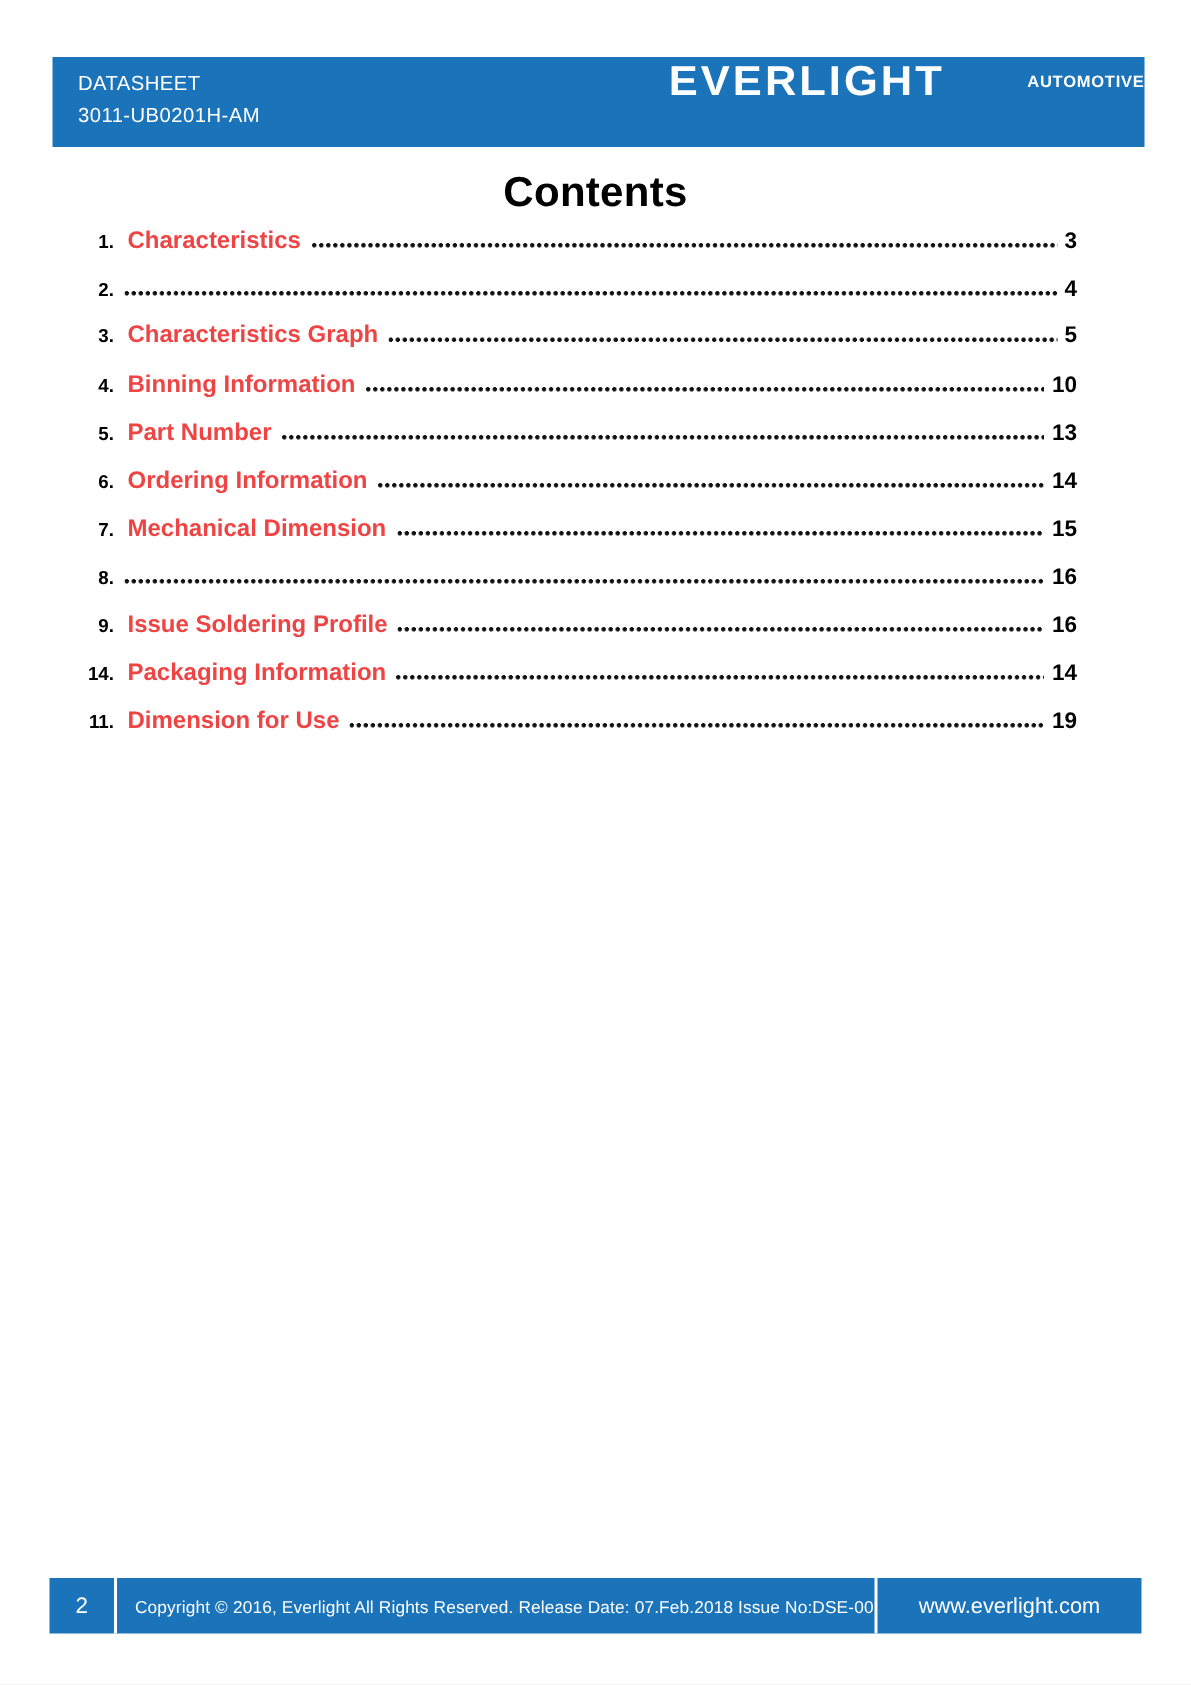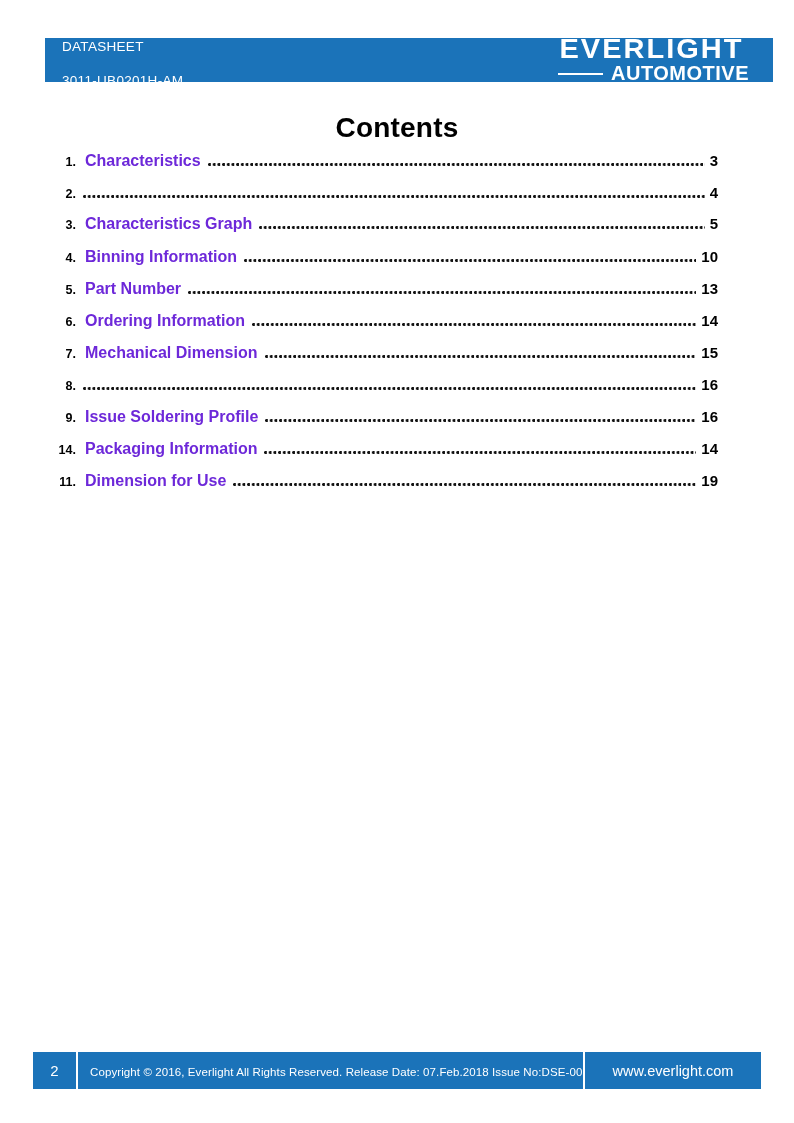--- a/index.html
+++ b/index.html
@@ -12,53 +12,53 @@
     width: 794px;
     height: 1123px;
     margin: 0 auto;
     background: #ffffff;
     overflow: hidden;
   }
 
   
   .header-bar {
     position: absolute;
-    left: 45px; top: 38px;
-    width: 728px; height: 44px;
+    left: 35px; top: 38px;
+    width: 728px; height: 60px;
     background: var(--brand-blue);
     display: flex;
-    align-items: center;
+    align-items: flex-start;
   }
   .header-left {
     width: 497px;
     padding: 8px 0 0 17px;
     color: #ffffff;
   }
   .header-doc-type {
     font-size: 13.5px;
     line-height: 20px;
     letter-spacing: 0.3px;
   }
   .header-part-number {
     font-size: 13.5px;
     line-height: 20px;
-    margin-top: 14px;
+    margin-top: 1px;
     letter-spacing: 0.3px;
   }
   .header-divider {
     width: 2px;
     background: #ffffff;
   }
   .header-logo {
     flex: 1;
     display: flex;
-    flex-direction: column;
+    flex-direction: row;
     justify-content: center;
     align-items: center;
-    padding: 2px 24px 4px 10px;
+    padding: 2px 0 4px 10px;
   }
   .logo-brand {
     color: #ffffff;
     font-size: 29px;
     font-weight: bold;
     letter-spacing: 2px;
     line-height: 30px;
     transform: scaleY(0.96);
     white-space: nowrap;
   }
@@ -69,24 +69,25 @@
     margin-top: -1px;
   }
   .logo-rule {
     flex: 1;
     height: 2px;
     background: #ffffff;
     margin: 0 8px 0 4px;
   }
   .logo-sub-brand {
     color: #ffffff;
-    font-size: 20px;
+    font-size: 11px;
     font-weight: bold;
     letter-spacing: 0.5px;
     white-space: nowrap;
+    margin-left: 43px;
   }
 
   
   .contents-title {
     padding-top: 112px;
     text-align: center;
     font-size: 28px;
     font-weight: bold;
     color: #000000;
     letter-spacing: 0.2px;
@@ -107,21 +108,21 @@
     font-size: 12.5px;
     font-weight: bold;
     color: #000000;
     flex: none;
   }
   .toc-title {
     margin-left: 9px;
     font-size: 16px;
     font-weight: bold;
     line-height: 18px;
-    color: #6d28d9;
+    color: #ef4444;
     white-space: nowrap;
     flex: none;
   }
   .toc-dots {
     flex: 1;
     height: 3px;
     margin: 0 5px 0 7px;
     background-image: radial-gradient(circle at 1.5px 1.5px, #111 1.3px, transparent 1.6px);
     background-size: 4.7px 3px;
     background-repeat: repeat-x;

